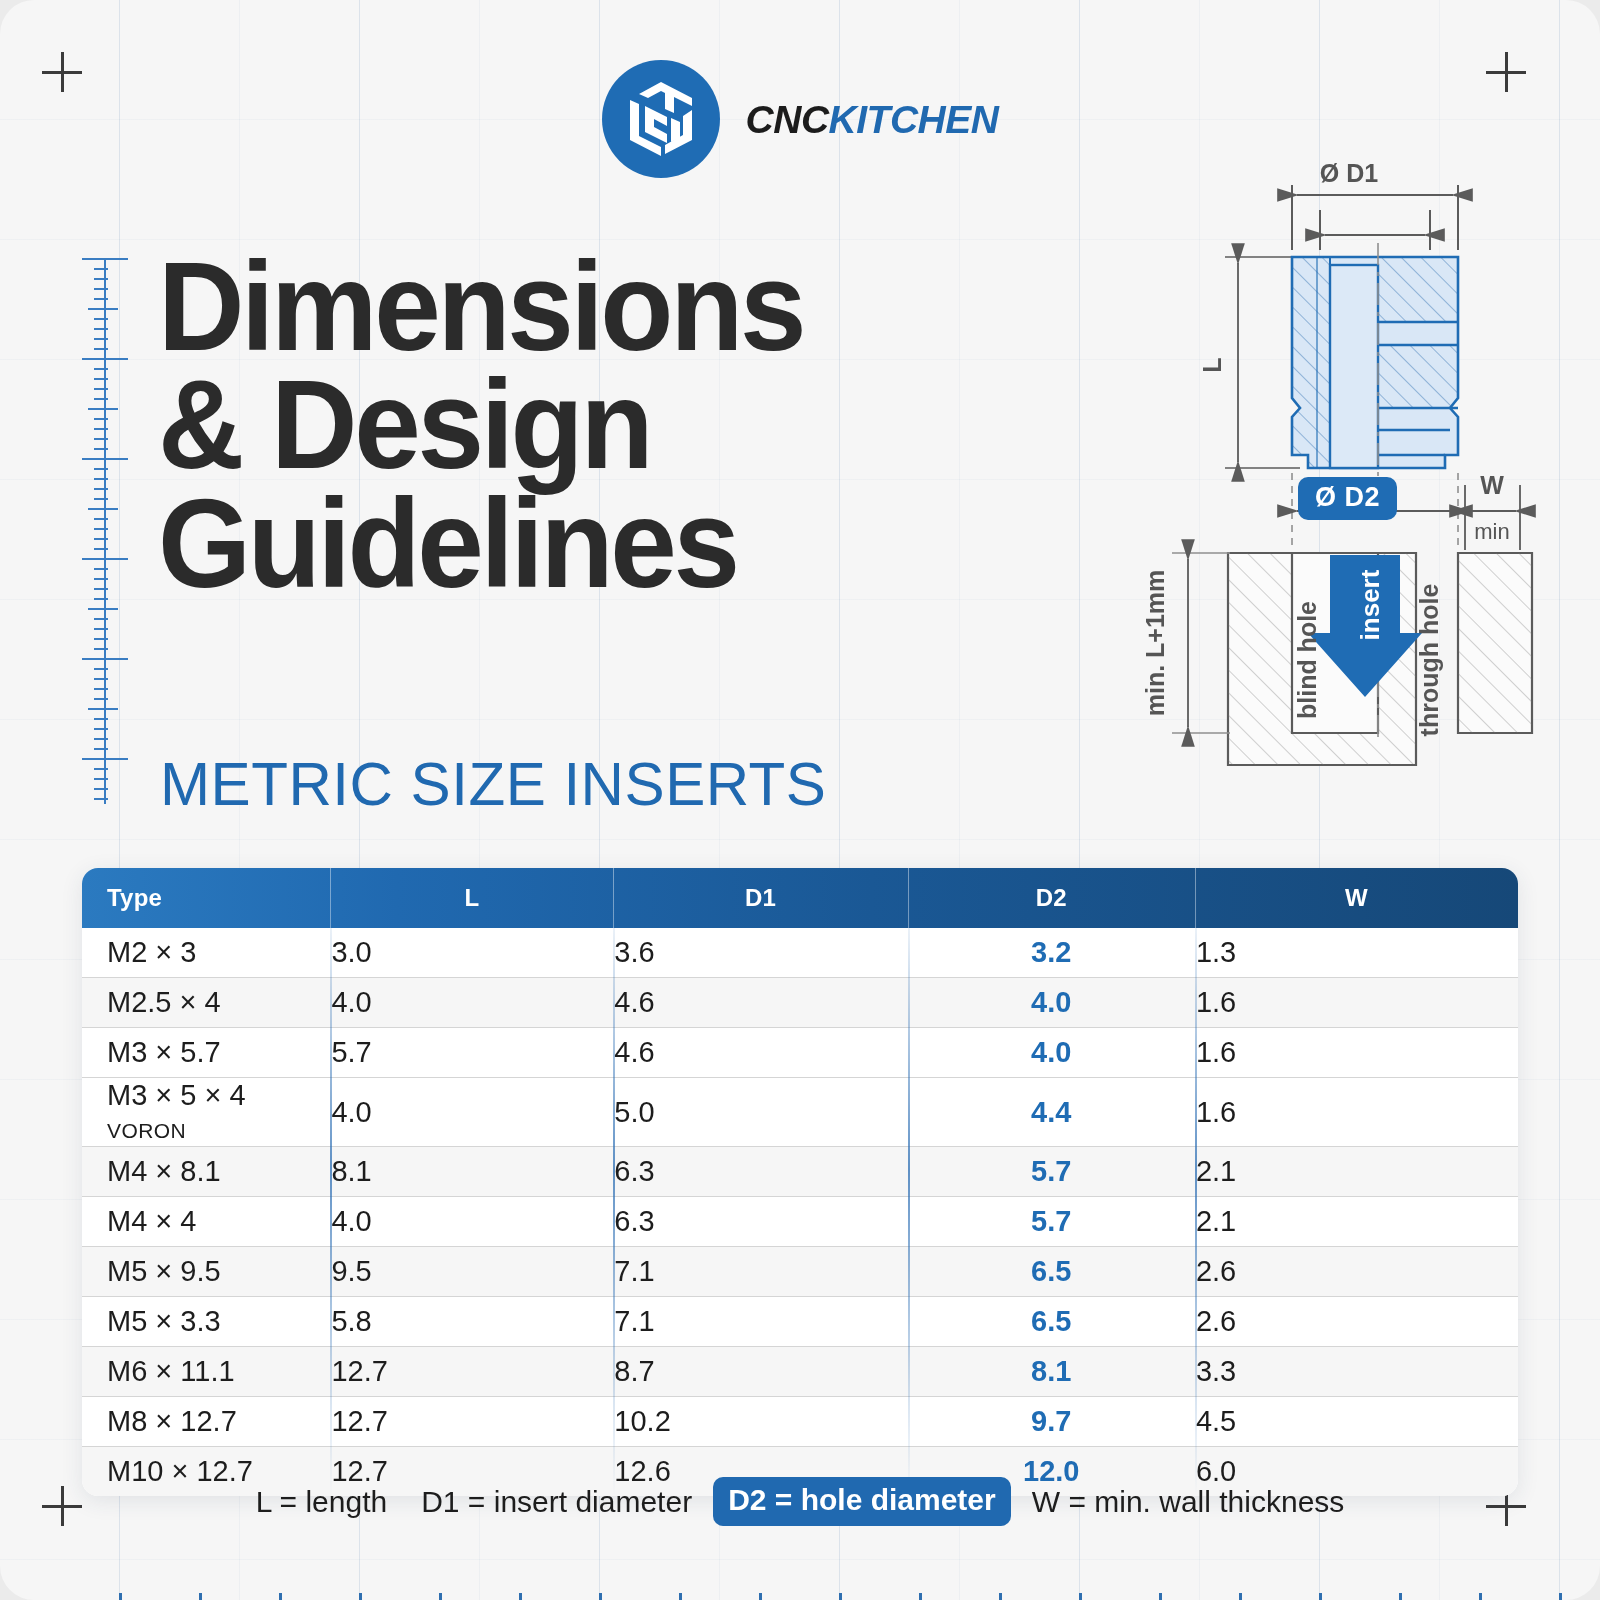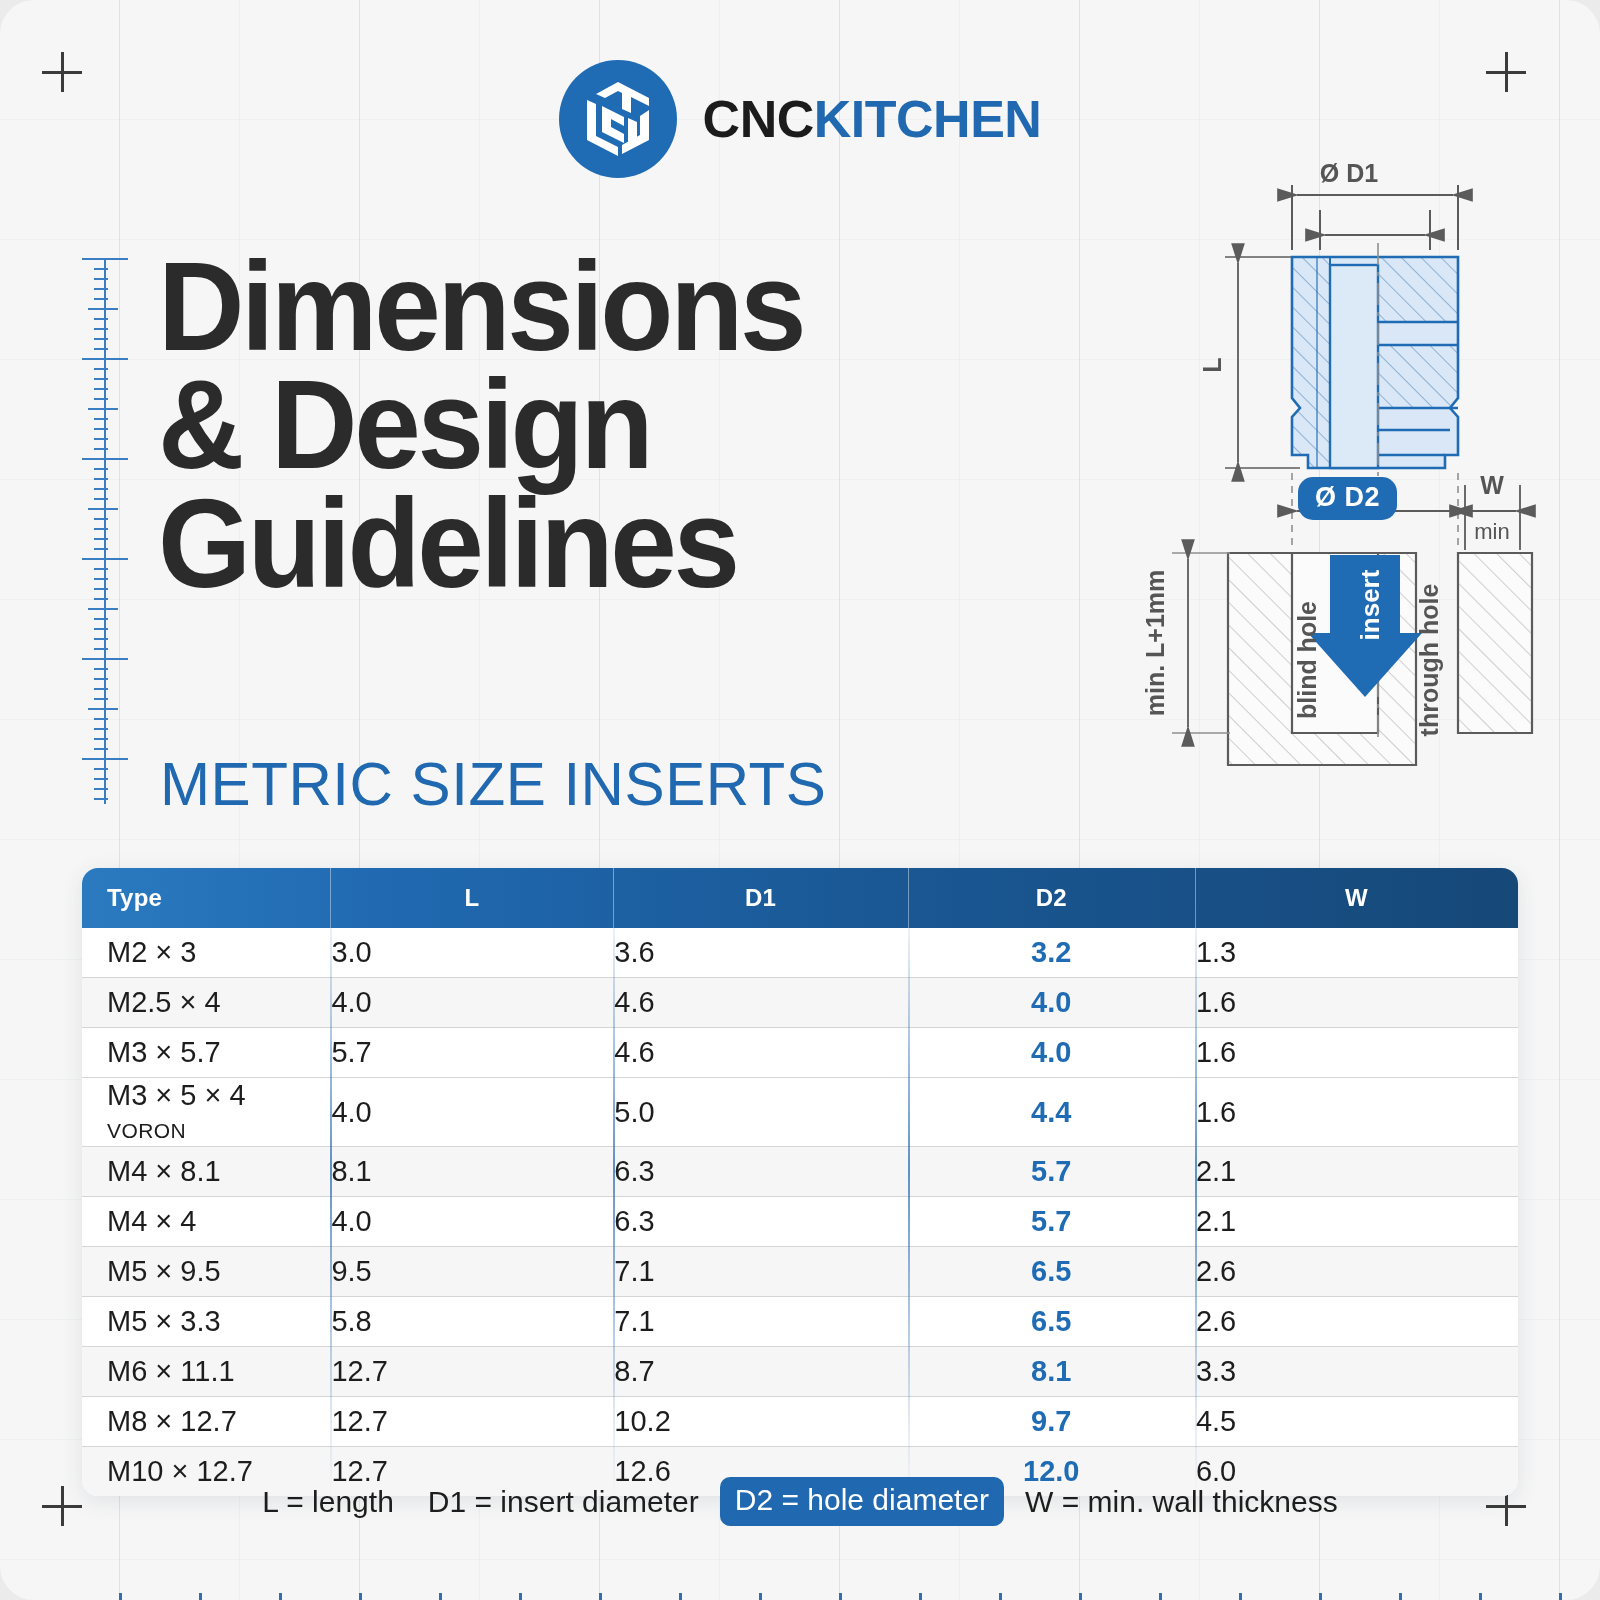--- a/index.html
+++ b/index.html
@@ -49,21 +49,21 @@
   .vruler .tick{position:absolute;left:0;height:2px;background:#3a7dc2;}
   .vruler .spine{position:absolute;left:22px;top:0;width:2px;height:546px;background:#3a7dc2;}
 
   
   .hruler{position:absolute;left:0;bottom:0;width:1600px;height:16px;}
   .hruler .tick{position:absolute;bottom:0;width:3px;background:#2f6fb0;}
 
   
   .logo-row{position:absolute;left:0;top:60px;width:1600px;display:flex;align-items:center;justify-content:center;gap:26px;}
   .logo-mark{width:118px;height:118px;border-radius:50%;background:#1f6cb4;display:flex;align-items:center;justify-content:center;}
-  .logo-text{font-size:52px;font-weight:700;letter-spacing:-0.5px;line-height:1;white-space:nowrap;}
+  .logo-text{font-size:39px;font-weight:700;letter-spacing:-0.5px;line-height:1;white-space:nowrap;font-style:italic;}
   .logo-text .k1{color:#1c1c1c;}
   .logo-text .k2{color:#2069b0;}
 
   
   .title{
     position:absolute;left:158px;top:248px;width:880px;
     font-size:126px;line-height:.94;font-weight:700;
     color:#2b2b2b;letter-spacing:-3.5px;
     transform:scaleX(.95);transform-origin:left top;
   }
@@ -72,21 +72,21 @@
     font-size:62px;font-weight:500;color:#2069b0;letter-spacing:.5px;
     transform:scaleX(.97);transform-origin:left top;
   }
 
   
   .drawing{position:absolute;left:1120px;top:155px;width:440px;height:660px;}
   .dim-text{font-size:25px;font-weight:700;fill:#555;font-family:"Liberation Sans",sans-serif;}
   .dim-text-sm{font-size:22px;font-weight:400;fill:#555;font-family:"Liberation Sans",sans-serif;}
   .badge-d2{
     position:absolute;left:178px;top:322px;
-    background:#1f6cb4;color:#fff;border-radius:15px;
+    background:#1f6cb4;color:#fff;border-radius:10px;
     padding:5px 17px 7px;font-size:27px;font-weight:700;letter-spacing:.5px;
     white-space:nowrap;
   }
 
   
   .table-card{
     position:absolute;left:82px;top:868px;width:1436px;
     background:#fff;border-radius:16px;
     box-shadow:0 5px 22px rgba(40,60,90,.10);
     overflow:hidden;
@@ -124,21 +124,21 @@
 
   
   .legend{
     position:absolute;left:0;top:1477px;width:1600px;
     display:flex;align-items:center;justify-content:center;gap:0;
     font-size:30px;color:#1d1d1d;white-space:nowrap;
   }
   .legend span.item{padding:0 17px;}
   .legend .pill{
     background:#2069b0;color:#fff;border-radius:10px;
-    padding:6px 15px 9px;font-weight:400;margin:0 4px;
+    padding:6px 15px 9px;font-weight:700;margin:0 4px;
   }
 </style>
 </head>
 <body>
 
 <div class="page">
   <div class="grid"></div>
   <div class="grid-major"></div>
 
   <div class="cross tl"></div>

